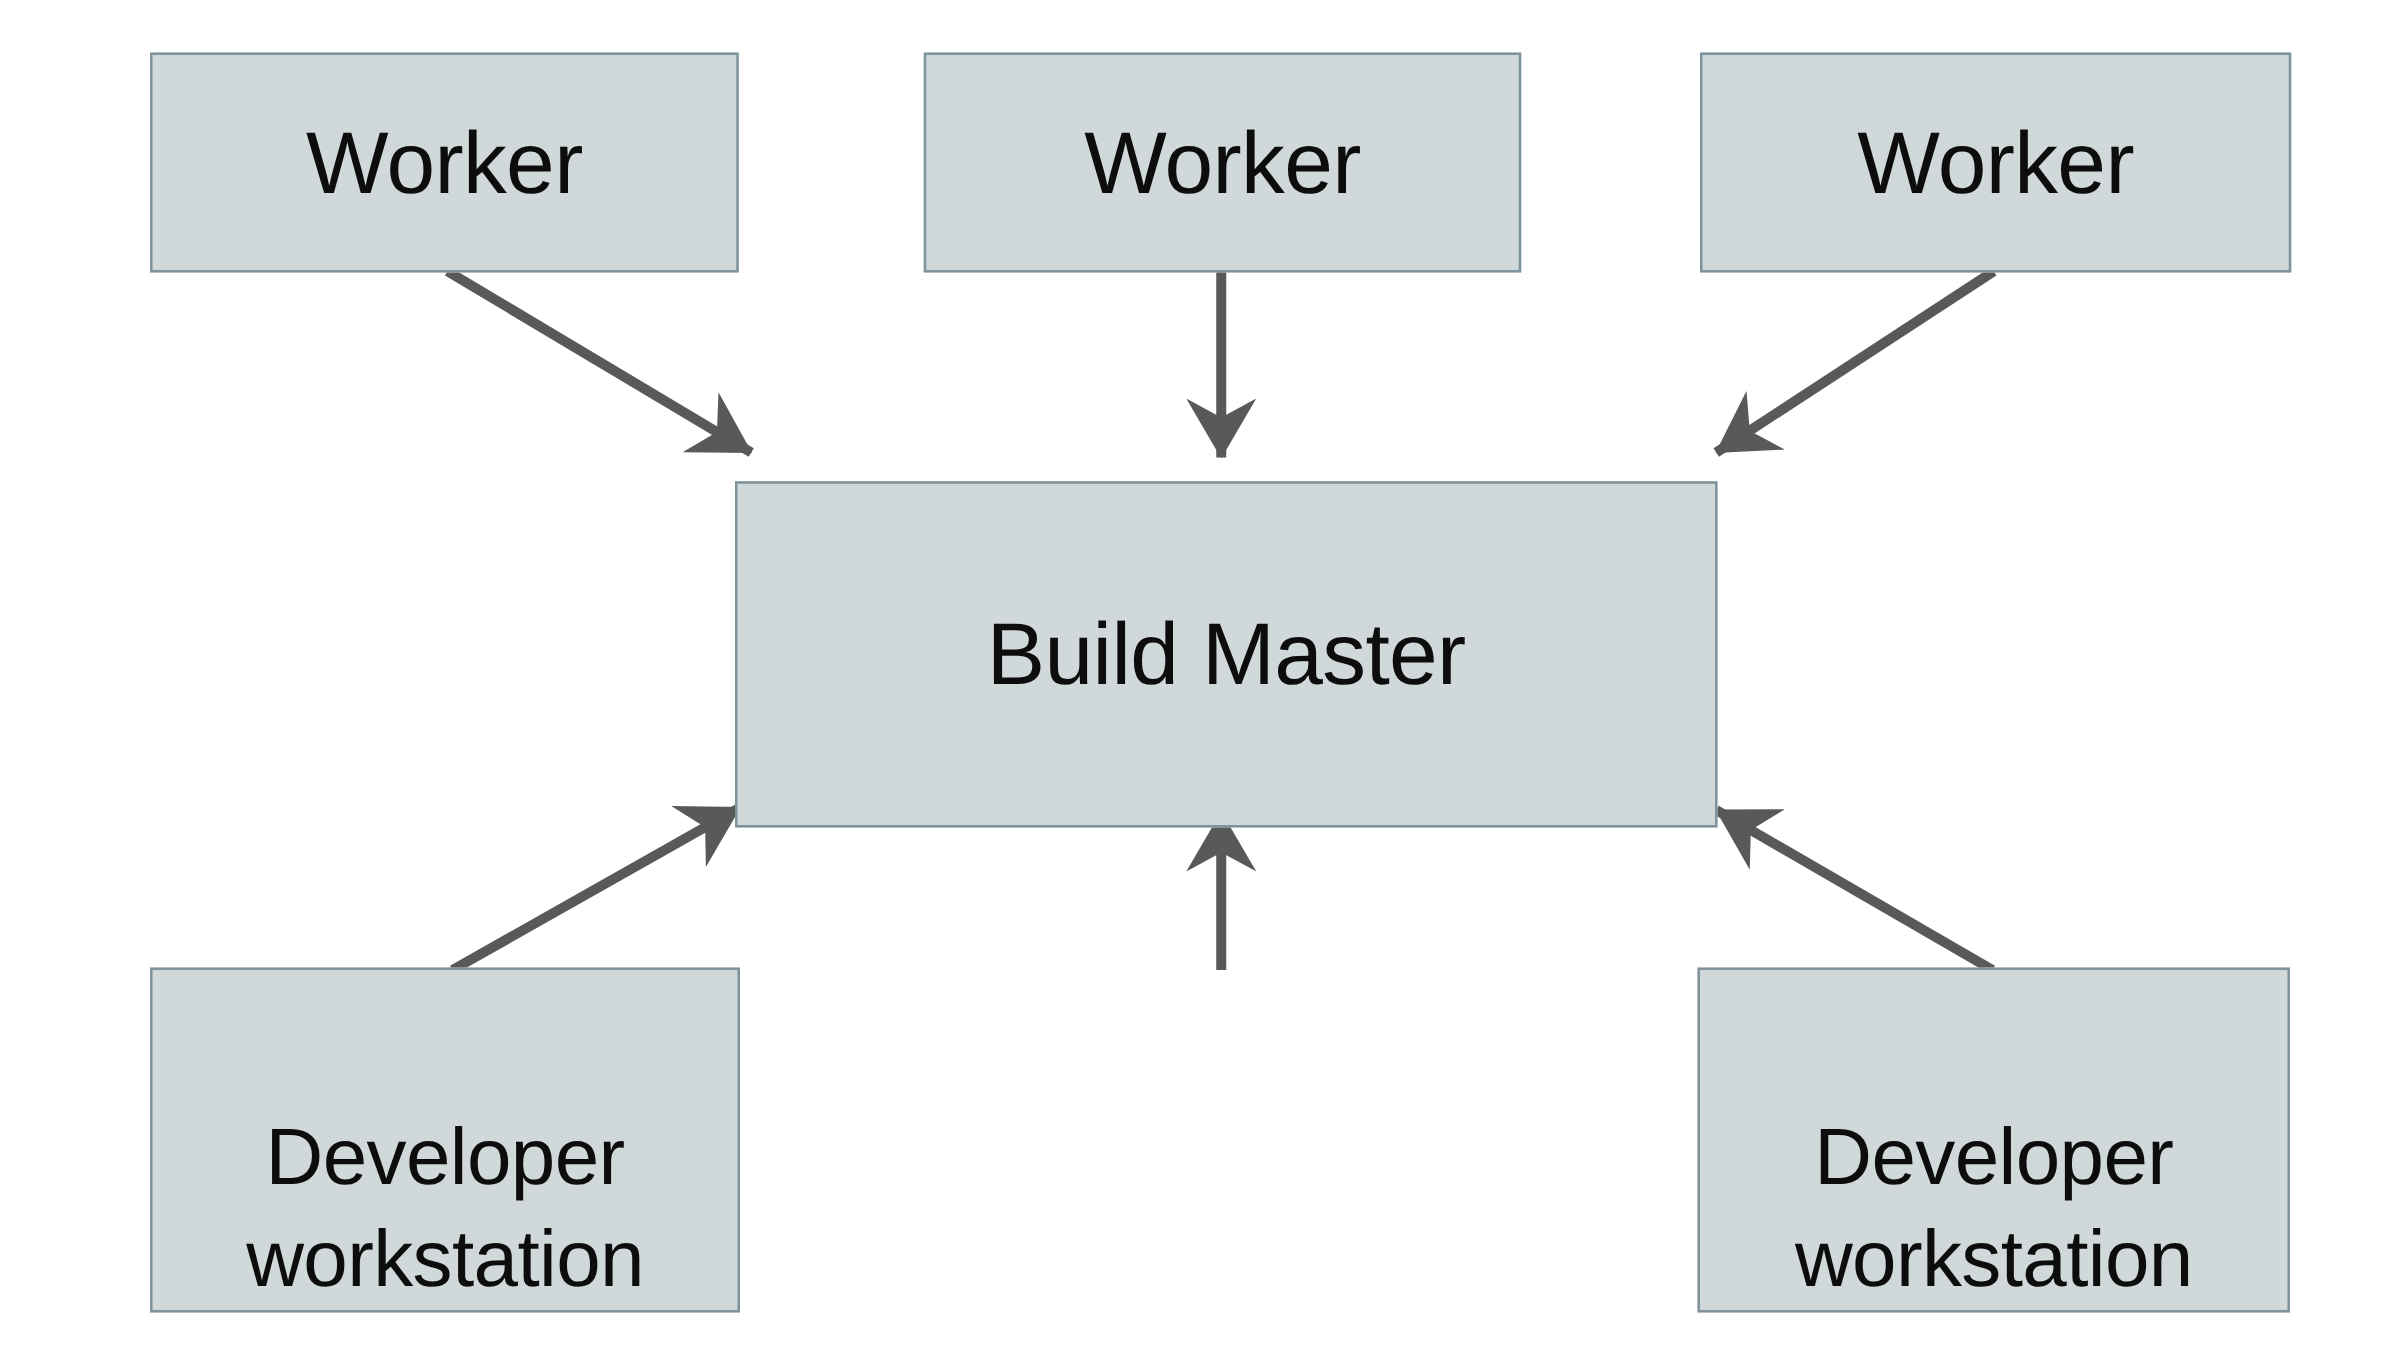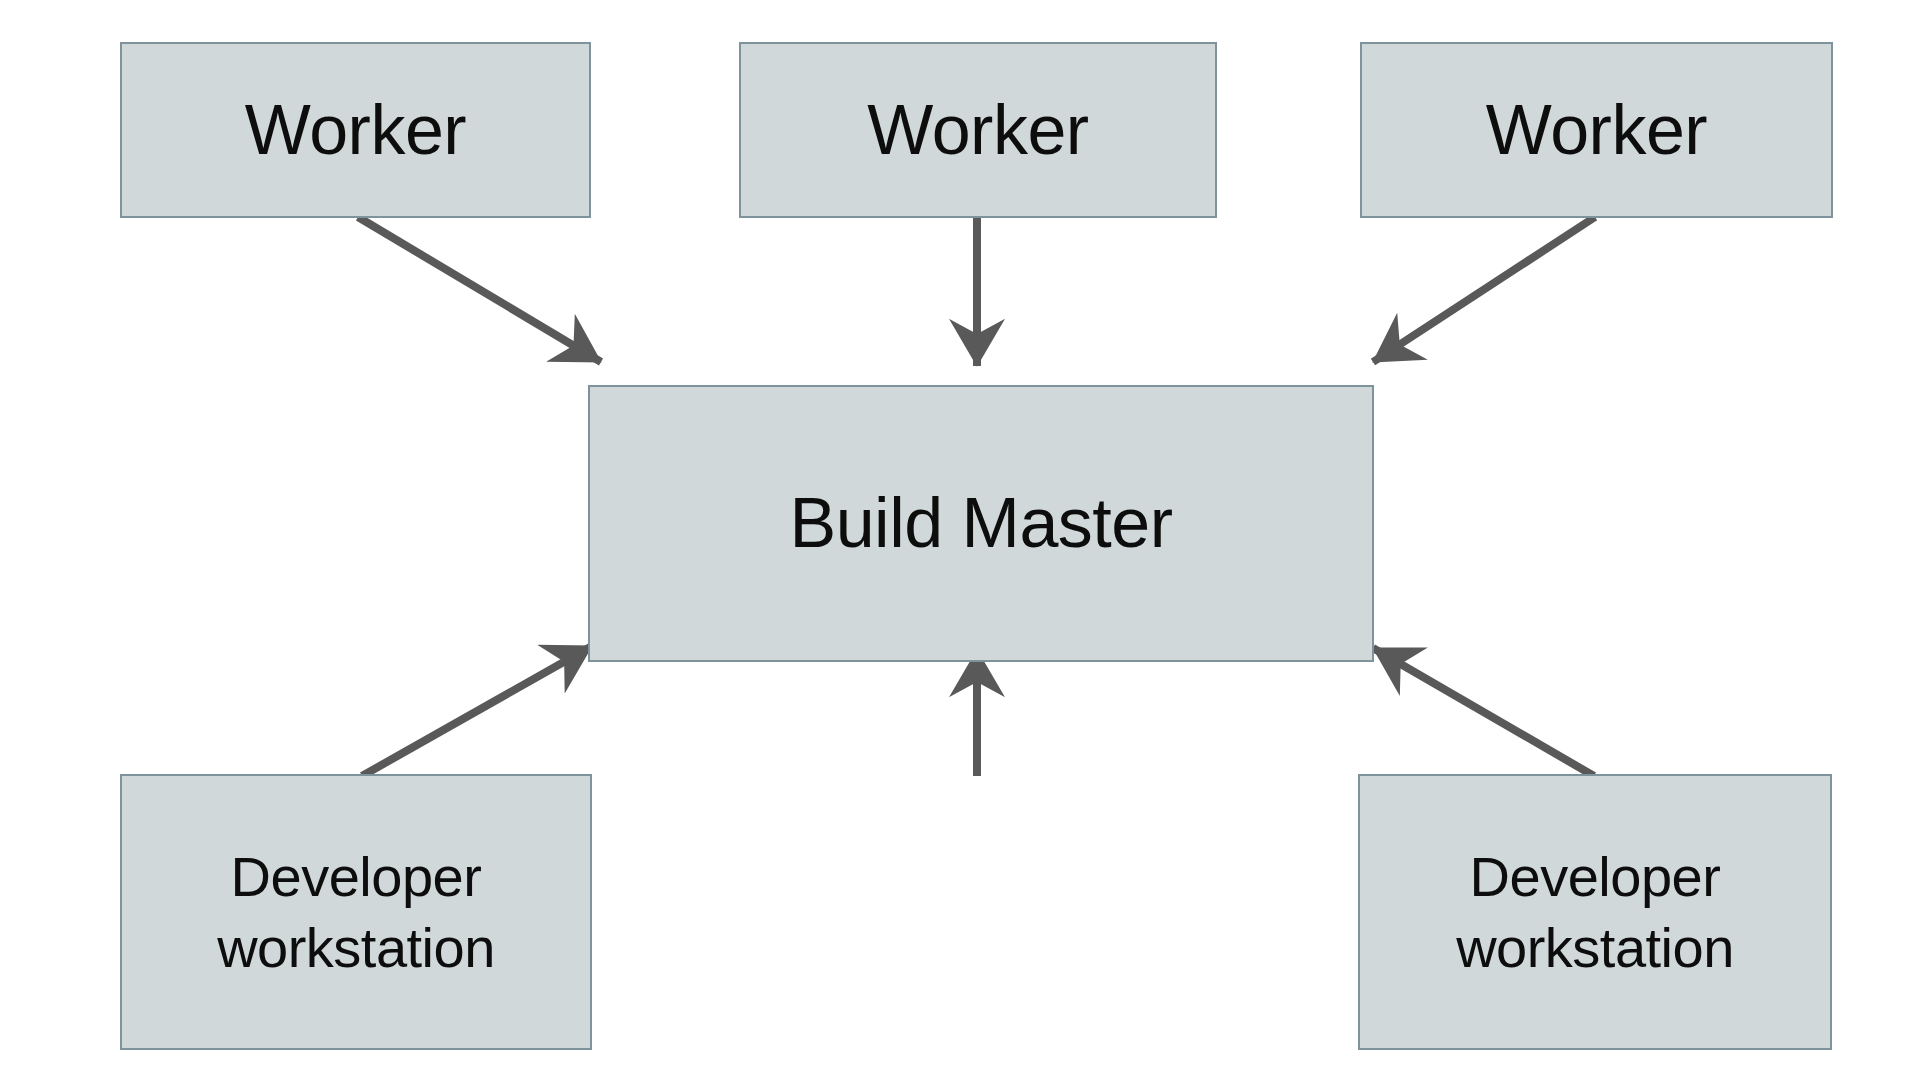--- a/index.html
+++ b/index.html
@@ -22,21 +22,21 @@
     box-sizing:border-box;
     display:flex;align-items:center;justify-content:center;
     text-align:center;
     background:var(--box-fill);
     border:2.5px solid var(--box-border);
     color:var(--text);
     font-size:70px;
     line-height:1.27;
     letter-spacing:-0.5px;
   }
-  .node--small{font-size:56px;}
+  .node--small{font-size:64px;align-items:flex-end;}
   .node--worker-1{left:120px;top:42px;width:471px;height:176px;}
   .node--worker-2{left:739px;top:42px;width:478px;height:176px;}
   .node--worker-3{left:1360px;top:42px;width:473px;height:176px;}
   .node--build-master{left:588px;top:369px;width:786px;height:277px;margin-top:16px;}
   .node--dev-left{left:120px;top:774px;width:472px;height:276px;padding:0 40px;}
   .node--ci-server{left:741px;top:774px;width:473px;height:276px;}
   .node--dev-right{left:1358px;top:774px;width:474px;height:276px;padding:0 40px;}
   .arrows{
     position:absolute;left:0;top:0;width:1910px;height:1090px;
     pointer-events:none;

